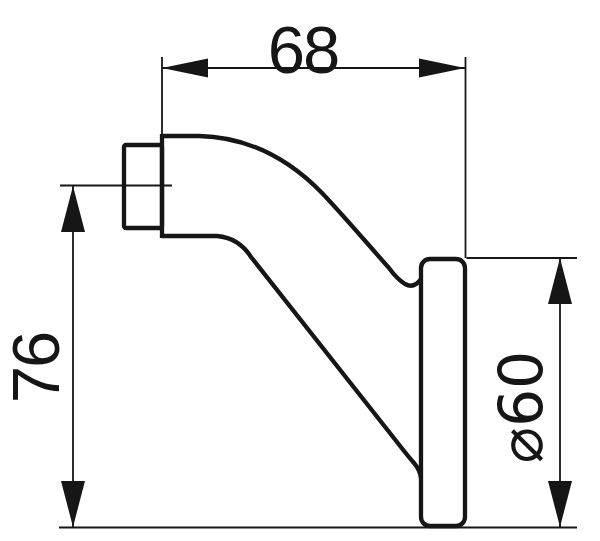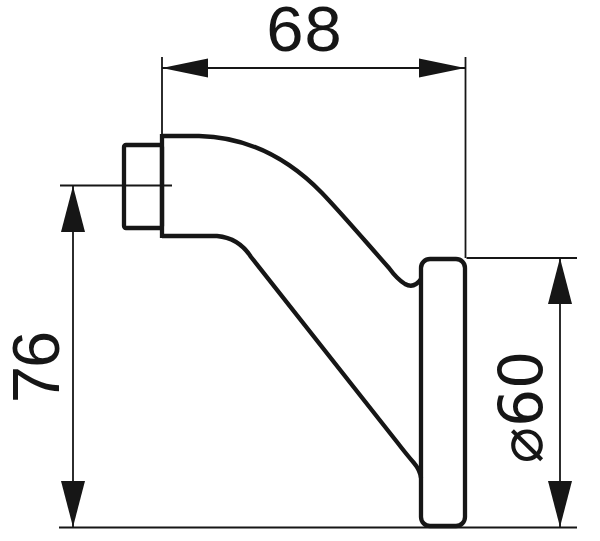--- a/index.html
+++ b/index.html
@@ -63,19 +63,19 @@
     <g stroke="currentColor" fill="currentColor" stroke-width="1.8">
       <line x1="466.5" y1="258" x2="577" y2="258" fill="none"></line>
       <line x1="560" y1="258" x2="560" y2="527" fill="none"></line>
       <polygon points="560,258 548,304 572,304" stroke="none"></polygon>
       <polygon points="560,527 548,481 572,481" stroke="none"></polygon>
     </g>
 
     <line x1="59" y1="527.5" x2="577" y2="527.5" stroke="currentColor" stroke-width="1.8"></line>
   </svg>
 
-  <div class="dim-label" style="left:303px; top:33px;font-family:Liberation Mono, monospace;">68</div>
+  <div class="dim-label" style="left:303px; top:49px;">68</div>
 
   <div class="dim-label rot" style="left:35px; top:368px;">76</div>
 
   <div class="dim-label rot dia" style="left:521px; top:407px;">⌀60</div>
 
 </div>
 
 </body></html>

